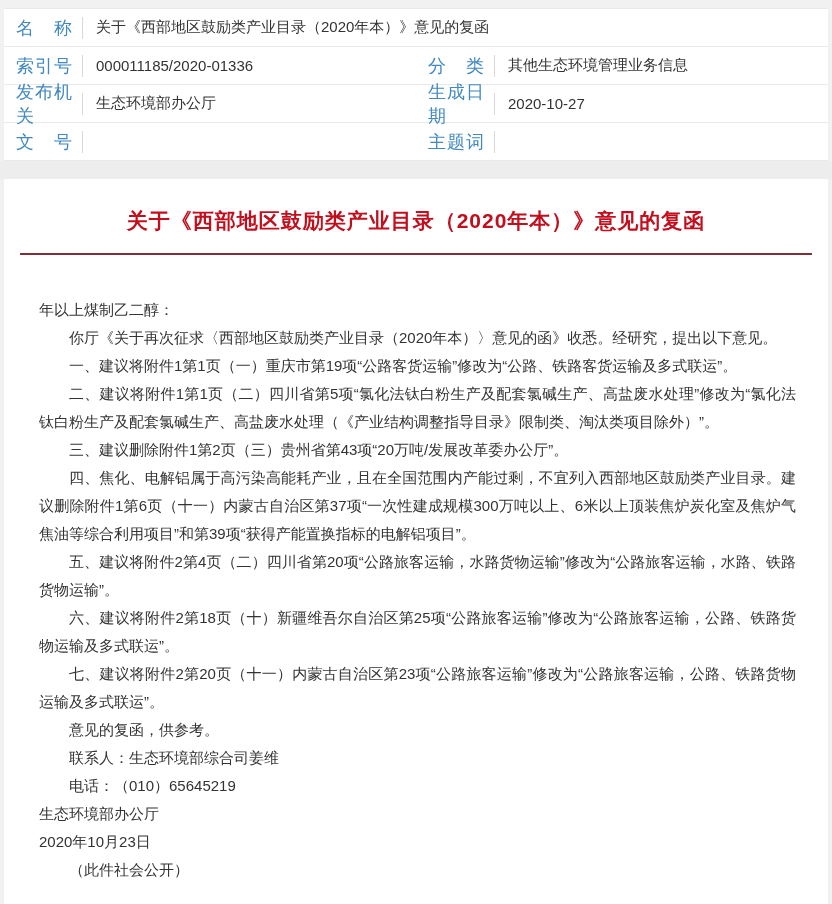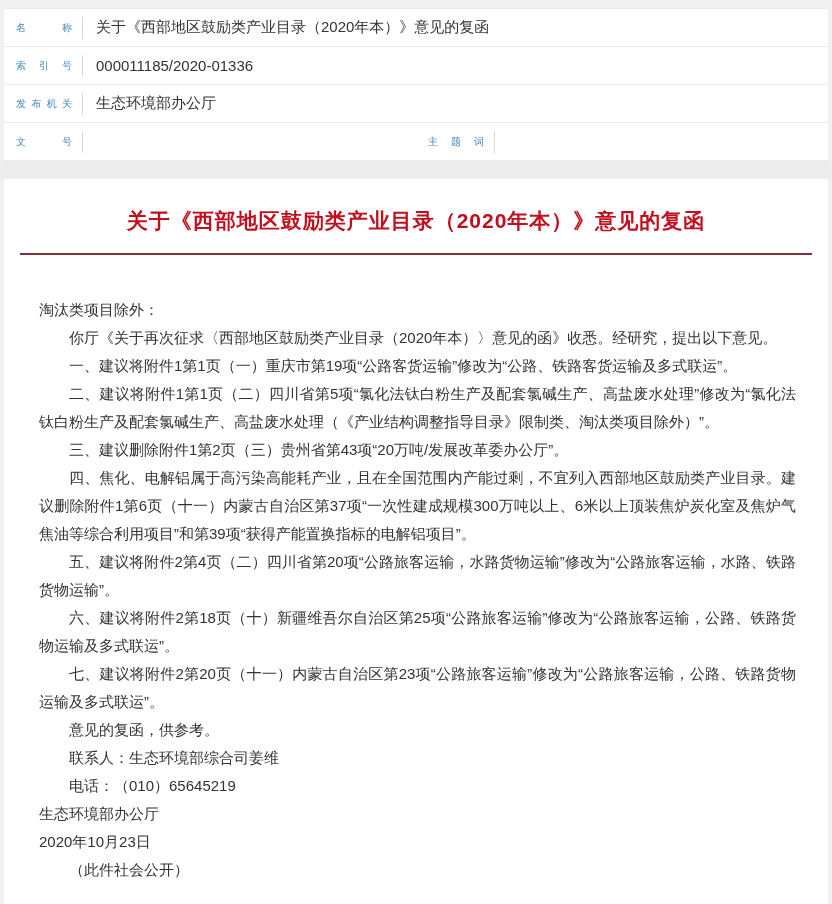--- a/index.html
+++ b/index.html
@@ -26,21 +26,21 @@
   }
   .m-pair { display: flex; align-items: center; height: 100%; }
   .m-pair.first { width: 412px; flex: none; }
   .m-pair.rest  { flex: 1; }
   .m-pair.full  { flex: 1; }
   .m-label {
     width: 68px;
     padding-left: 12px;
     flex: none;
     color: #4189c0;
-    font-size: 10px;
+    font-size: 18px;
     text-align: justify;
     text-align-last: justify;
   }
   .m-sep {
     width: 1px; height: 22px;
     background: #d8d8d8;
     margin-left: 10px;
     flex: none;
   }
   .m-val {
@@ -98,26 +98,36 @@
         <div class="m-sep"></div>
         <div class="m-val">关于《西部地区鼓励类产业目录（2020年本）》意见的复函</div>
       </div>
     </div>
     <div class="m-row">
       <div class="m-pair first">
         <div class="m-label">索引号</div>
         <div class="m-sep"></div>
         <div class="m-val">000011185/2020-01336</div>
       </div>
+      <div class="m-pair rest">
+        <div class="m-label">分类</div>
+        <div class="m-sep"></div>
+        <div class="m-val">其他生态环境管理业务信息</div>
+      </div>
     </div>
     <div class="m-row">
       <div class="m-pair first">
         <div class="m-label">发布机关</div>
         <div class="m-sep"></div>
         <div class="m-val">生态环境部办公厅</div>
+      </div>
+      <div class="m-pair rest">
+        <div class="m-label">生成日期</div>
+        <div class="m-sep"></div>
+        <div class="m-val">2020-10-27</div>
       </div>
     </div>
     <div class="m-row">
       <div class="m-pair first">
         <div class="m-label">文号</div>
         <div class="m-sep"></div>
       </div>
       <div class="m-pair rest">
         <div class="m-label">主题词</div>
         <div class="m-sep"></div>
@@ -126,21 +136,21 @@
     </div>
   </div>
 
   <div class="band"></div>
 
   <div class="content">
     <h1 class="art-title">关于《西部地区鼓励类产业目录（2020年本）》意见的复函</h1>
     <div class="rule"></div>
 
     <div class="art-body">
-      <p class="plain">淘汰类项目除外：</p>
+      <p class="plain">年以上煤制乙二醇：</p>
       <p class="indent">你厅《关于再次征求〈西部地区鼓励类产业目录（2020年本）〉意见的函》收悉。经研究，提出以下意见。</p>
       <p class="indent">一、建议将附件1第1页（一）重庆市第19项“公路客货运输”修改为“公路、铁路客货运输及多式联运”。</p>
       <p class="indent">二、建议将附件1第1页（二）四川省第5项“氯化法钛白粉生产及配套氯碱生产、高盐废水处理”修改为“氯化法钛白粉生产及配套氯碱生产、高盐废水处理（《产业结构调整指导目录》限制类、淘汰类项目除外）”。</p>
       <p class="indent">三、建议删除附件1第2页（三）贵州省第43项“20万吨/发展改革委办公厅”。</p>
       <p class="indent">四、焦化、电解铝属于高污染高能耗产业，且在全国范围内产能过剩，不宜列入西部地区鼓励类产业目录。建议删除附件1第6页（十一）内蒙古自治区第37项“一次性建成规模300万吨以上、6米以上顶装焦炉炭化室及焦炉气焦油等综合利用项目”和第39项“获得产能置换指标的电解铝项目”。</p>
       <p class="indent">五、建议将附件2第4页（二）四川省第20项“公路旅客运输，水路货物运输”修改为“公路旅客运输，水路、铁路货物运输”。</p>
       <p class="indent">六、建议将附件2第18页（十）新疆维吾尔自治区第25项“公路旅客运输”修改为“公路旅客运输，公路、铁路货物运输及多式联运”。</p>
       <p class="indent">七、建议将附件2第20页（十一）内蒙古自治区第23项“公路旅客运输”修改为“公路旅客运输，公路、铁路货物运输及多式联运”。</p>
       <p class="indent plain">意见的复函，供参考。</p>
       <p class="indent plain">联系人：生态环境部综合司姜维</p>

